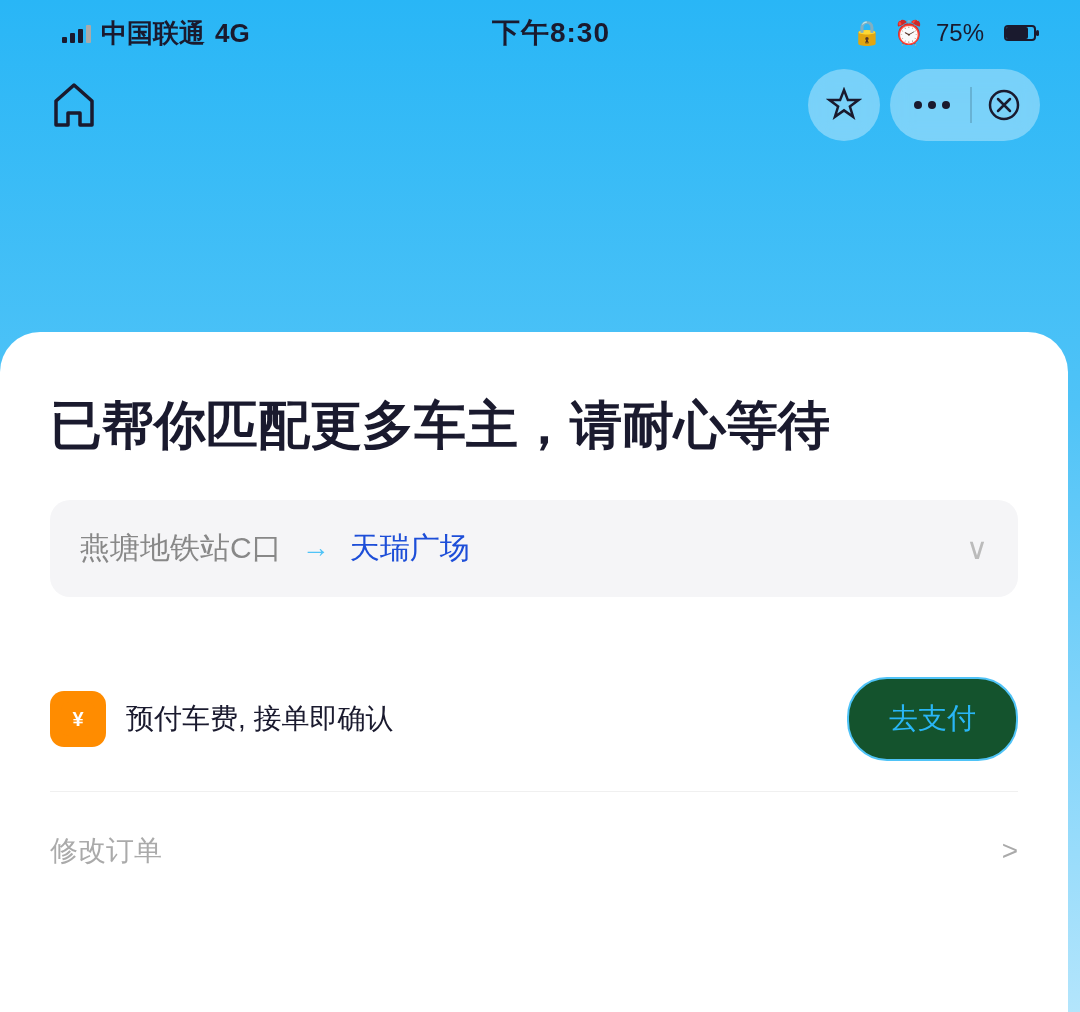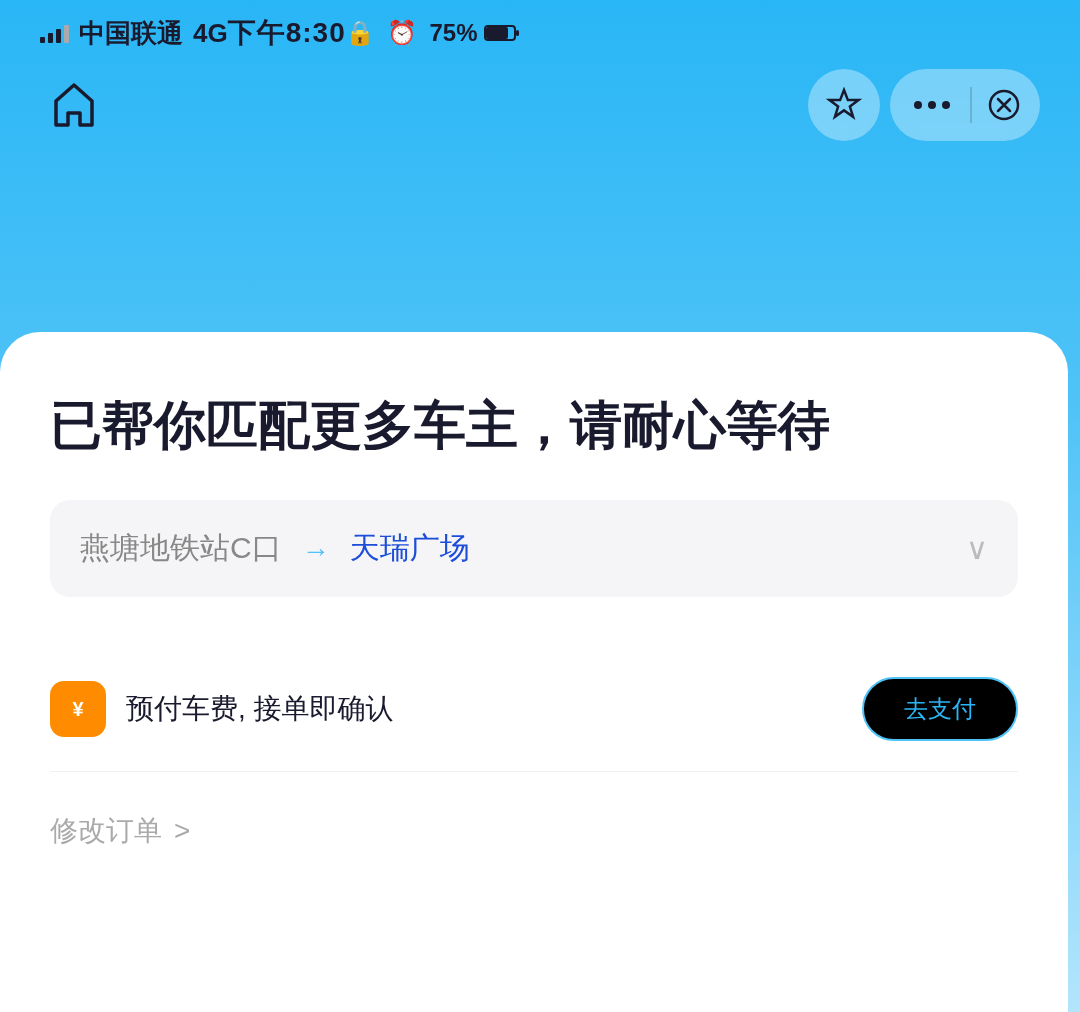--- a/index.html
+++ b/index.html
@@ -11,22 +11,24 @@
       overflow: hidden;
       font-family: -apple-system, "PingFang SC", "Helvetica Neue", Arial, sans-serif;
       background: linear-gradient(180deg, #29b6f6 0%, #4fc3f7 40%, #81d4fa 70%, #b3e5fc 100%);
       position: relative;
     }
 
     
     .status-bar {
       display: flex;
       align-items: center;
+      justify-content: space-between;
       padding: 14px 40px 8px 40px;
       height: 60px;
+      margin-left: 22px;
     }
 
     .status-left {
       display: flex;
       align-items: center;
       gap: 10px;
       color: #1a1a2e;
       font-size: 26px;
       font-weight: 600;
     }
@@ -55,22 +57,21 @@
       display: flex;
       align-items: center;
       gap: 12px;
       color: #1a1a2e;
       font-size: 24px;
     }
 
     .battery-container {
       display: flex;
       align-items: center;
-      gap: 6px;
-      font-weight: bold;
+      gap: 20px;
     }
 
     
     .nav-bar {
       display: flex;
       align-items: center;
       justify-content: space-between;
       padding: 10px 40px;
       height: 90px;
     }
@@ -238,34 +239,34 @@
     .action-text {
       flex: 1;
       font-size: 28px;
       color: #1a1a2e;
       font-weight: 400;
     }
 
     .action-btn {
       border: 2px solid #4fc3f7;
       border-radius: 40px;
-      background: #000000;
+      background: #14532d;
       color: #29b6f6;
-      font-size: 24px;
+      font-size: 29px;
       font-weight: 500;
-      padding: 14px 40px;
+      padding: 20px 40px;
       cursor: pointer;
       white-space: nowrap;
     }
 
     
     .modify-order-row {
       display: flex;
       align-items: center;
-      justify-content: flex-start;
+      justify-content: space-between;
       padding: 40px 0 10px 0;
       gap: 12px;
       cursor: pointer;
     }
 
     .modify-order-text {
       font-size: 28px;
       color: #aaa;
     }
 

